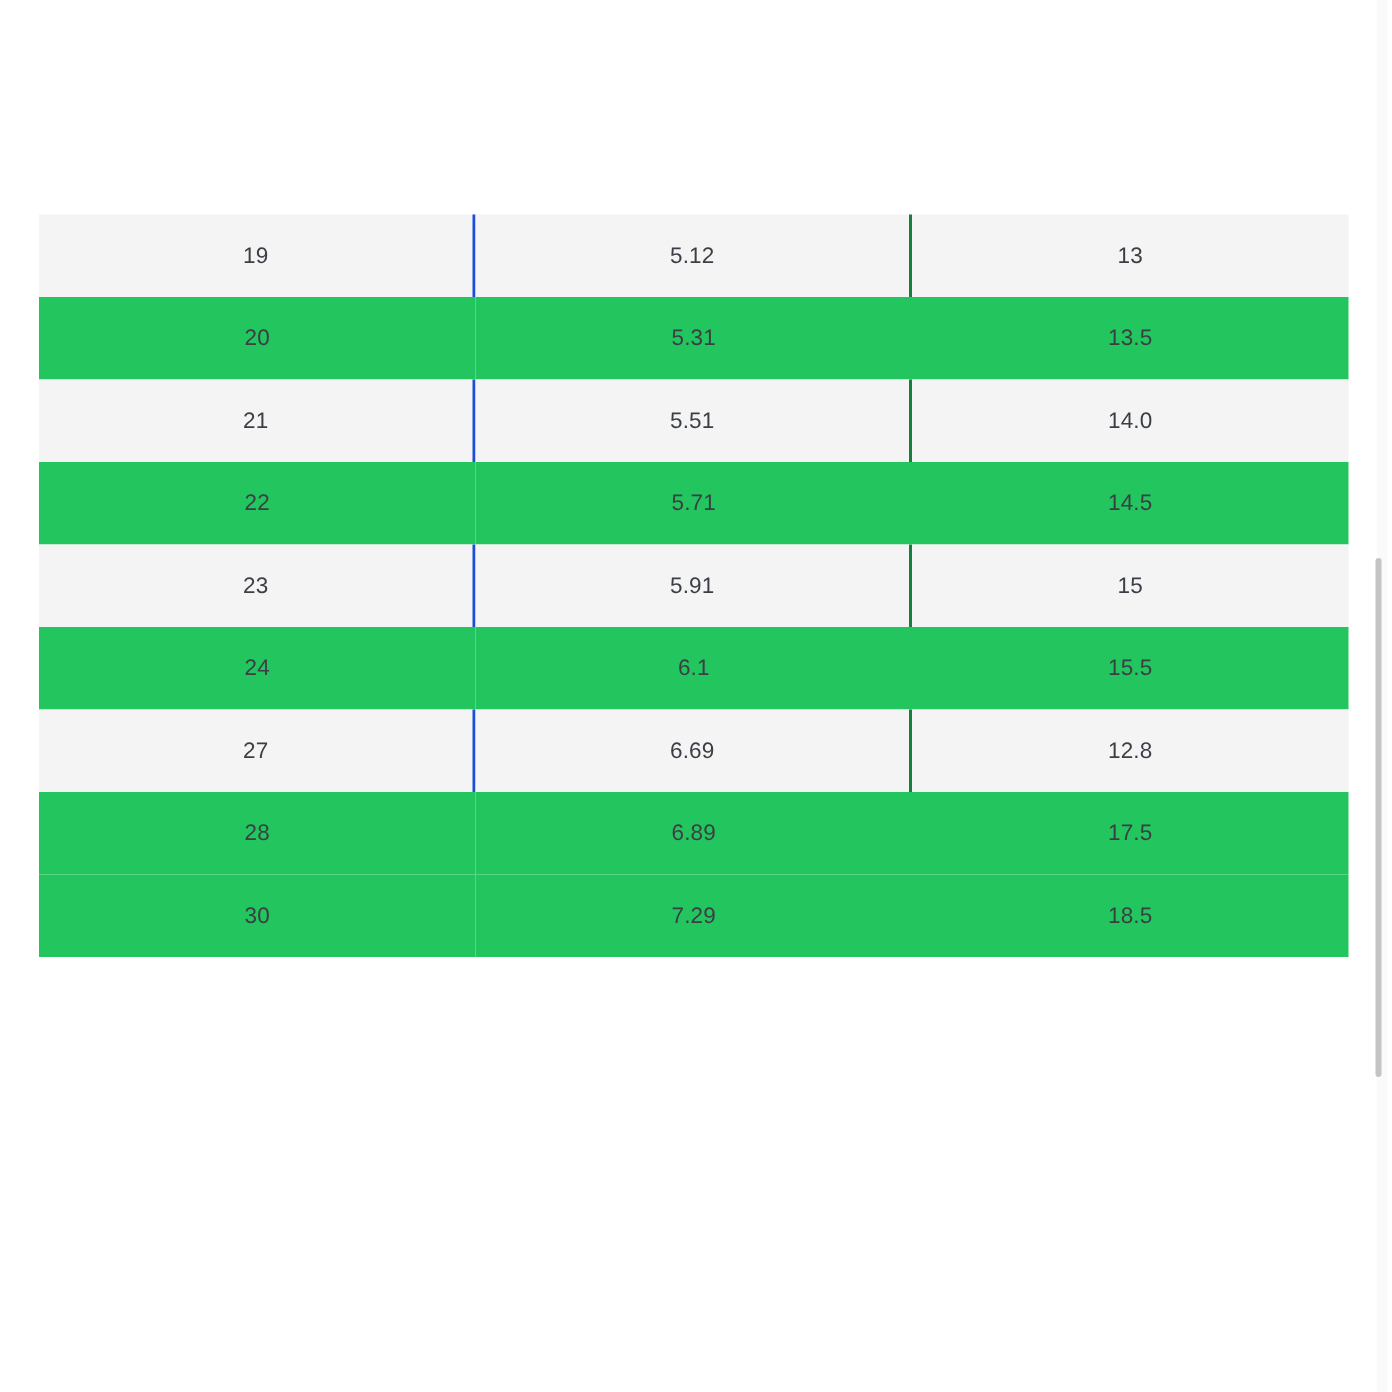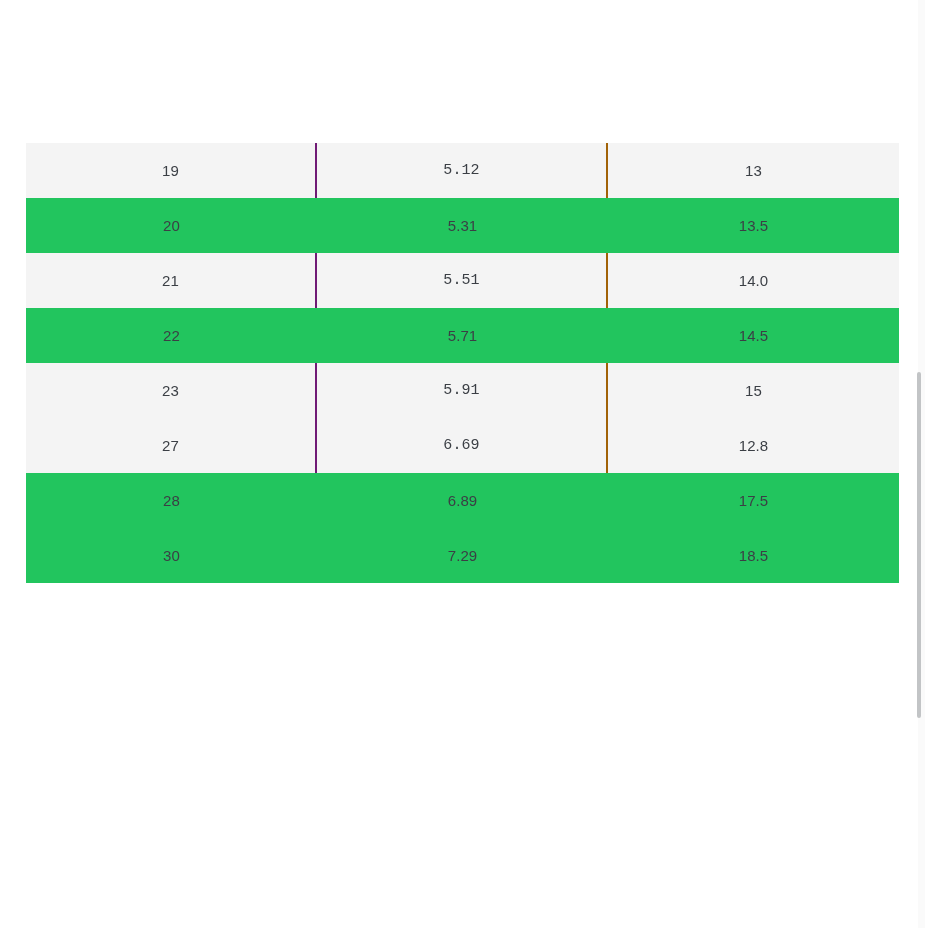--- a/index.html
+++ b/index.html
@@ -60,22 +60,22 @@
     vertical-align: middle;
     font-size: 15px;
     line-height: 55px;
     color: #3b3f45;
     font-weight: 400;
     letter-spacing: 0.1px;
     white-space: nowrap;
   }
 
   
-  table.data-table tr.row-striped > td.col-a { border-right: 2px solid #701a75; }
-  table.data-table tr.row-striped > td.col-b { border-right: 2px solid #a16207; font-family: Liberation Mono, monospace; }
+  table.data-table tr.row-striped > td.col-a { border-right: 2px solid #1d4ed8; }
+  table.data-table tr.row-striped > td.col-b { border-right: 2px solid #15803d; }
 
   
   #scrollbar-track {
     position: absolute;
     right: 3px;
     top: 0;
     width: 7px;
     height: 928px;
     background: #fafafa;
   }
@@ -120,20 +120,25 @@
           <tr class="row-plain">
             <td class="col-a">22</td>
             <td class="col-b">5.71</td>
             <td class="col-c">14.5</td>
           </tr>
           <tr class="row-striped">
             <td class="col-a">23</td>
             <td class="col-b">5.91</td>
             <td class="col-c">15</td>
           </tr>
+          <tr class="row-plain">
+            <td class="col-a">24</td>
+            <td class="col-b">6.1</td>
+            <td class="col-c">15.5</td>
+          </tr>
           <tr class="row-striped">
             <td class="col-a">27</td>
             <td class="col-b">6.69</td>
             <td class="col-c">12.8</td>
           </tr>
           <tr class="row-plain">
             <td class="col-a">28</td>
             <td class="col-b">6.89</td>
             <td class="col-c">17.5</td>
           </tr>

